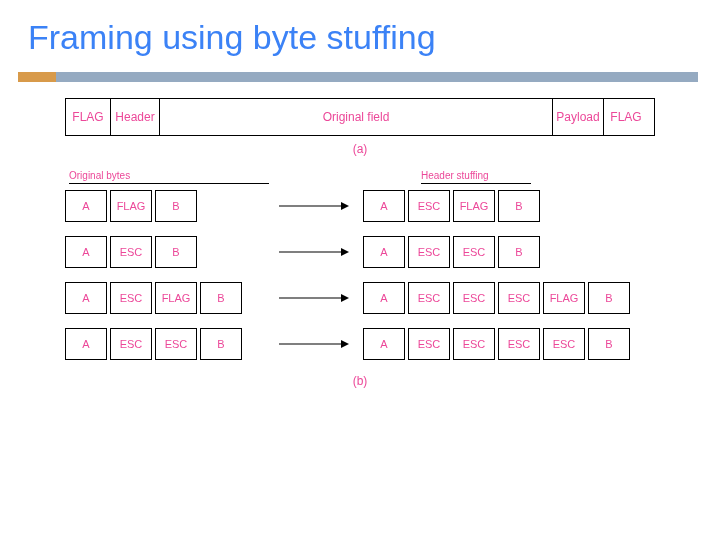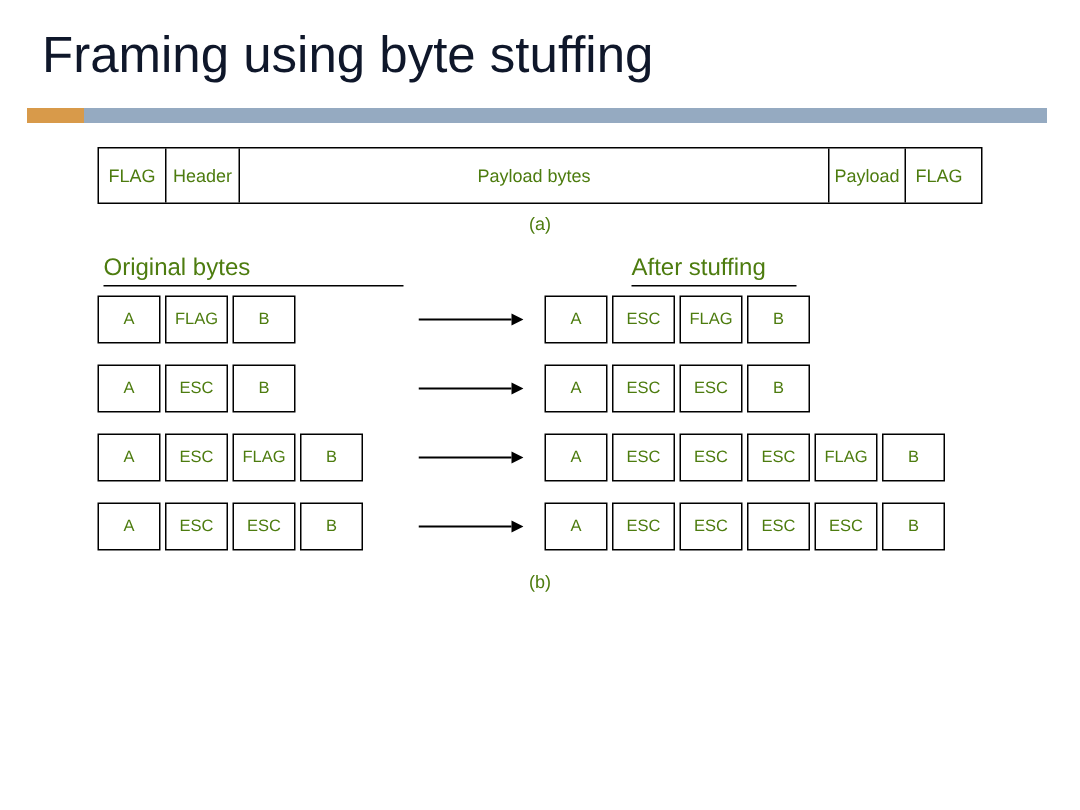--- a/index.html
+++ b/index.html
@@ -11,21 +11,21 @@
     background: #fff;
   }
   .slide {
     width: 720px;
     height: 540px;
     position: relative;
     box-sizing: border-box;
   }
   .title {
     font-size: 34px;
-    color: #0f172a;
+    color: #3b82f6;
     padding: 18px 0 8px 28px;
   }
   .bar {
     position: absolute;
     left: 18px;
     top: 72px;
     width: 680px;
     height: 10px;
     background: #95aac1;
   }
@@ -37,21 +37,21 @@
     height: 10px;
     background: #d89a4a;
   }
   .figure {
     position: absolute;
     left: 65px;
     top: 98px;
     width: 590px;
     background: #fff;
     font-family: Arial, sans-serif;
-    color: #4d7c0f;
+    color: #ec4899;
   }
   .fig-a {
     border: 1px solid #000;
     display: flex;
     height: 36px;
   }
   .cell {
     border-right: 1px solid #000;
     display: flex;
     align-items: center;
@@ -59,21 +59,21 @@
     font-size: 12px;
   }
   .cell:last-child { border-right: none; }
   .label-a, .label-b {
     text-align: center;
     font-size: 12px;
     margin: 6px 0 14px;
   }
   .headers {
     display: flex;
-    font-size: 16px;
+    font-size: 10px;
     margin-bottom: 6px;
   }
   .hdr-original {
     flex: 0 0 200px;
     text-align: left;
     border-bottom: 1px solid #000;
     padding-bottom: 2px;
     margin-left: 4px;
     width: 120px;
   }
@@ -121,29 +121,29 @@
 <div class="slide">
   <div class="title">Framing using byte stuffing</div>
   <div class="bar"></div>
   <div class="bar-accent"></div>
 
   <div class="figure">
 
     <div class="fig-a" id="figA">
         <div class="cell" style="width: 44px;">FLAG</div>
         <div class="cell" style="width: 48px;">Header</div>
-        <div class="cell" style="width: 392px;">Payload bytes</div>
+        <div class="cell" style="width: 392px;">Original field</div>
         <div class="cell" style="width: 50px;">Payload</div>
         <div class="cell" style="width: 44px;">FLAG</div>
       </div>
     <div class="label-a">(a)</div>
 
     <div class="headers">
       <div class="hdr-original">Original bytes</div>
-      <div class="hdr-after">After stuffing</div>
+      <div class="hdr-after">Header stuffing</div>
     </div>
 
     <div id="rows">
         <div class="row">
           <div class="left-group">
             <div class="box">A</div>
             <div class="box">FLAG</div>
             <div class="box">B</div>
           </div>
           <div class="arrow">

